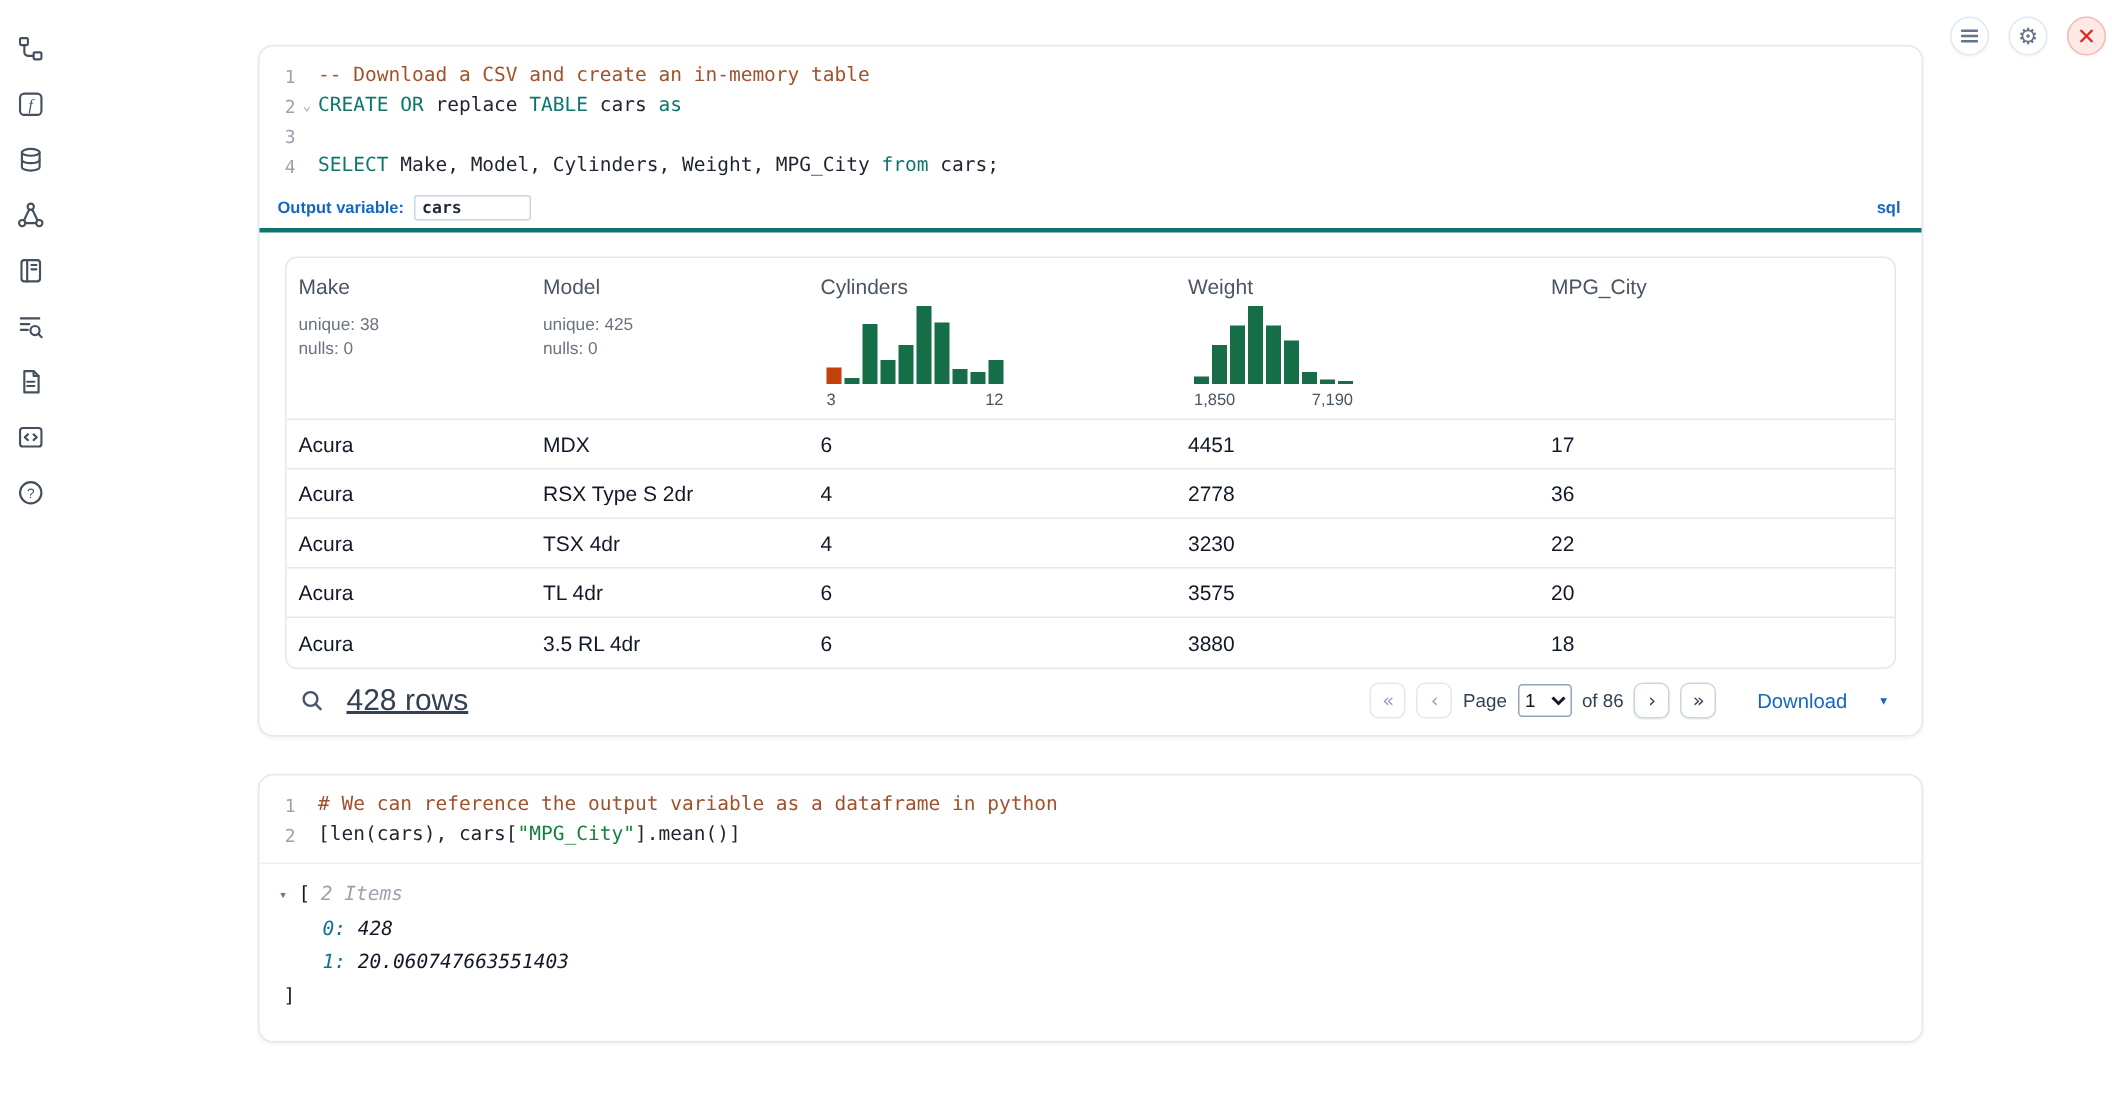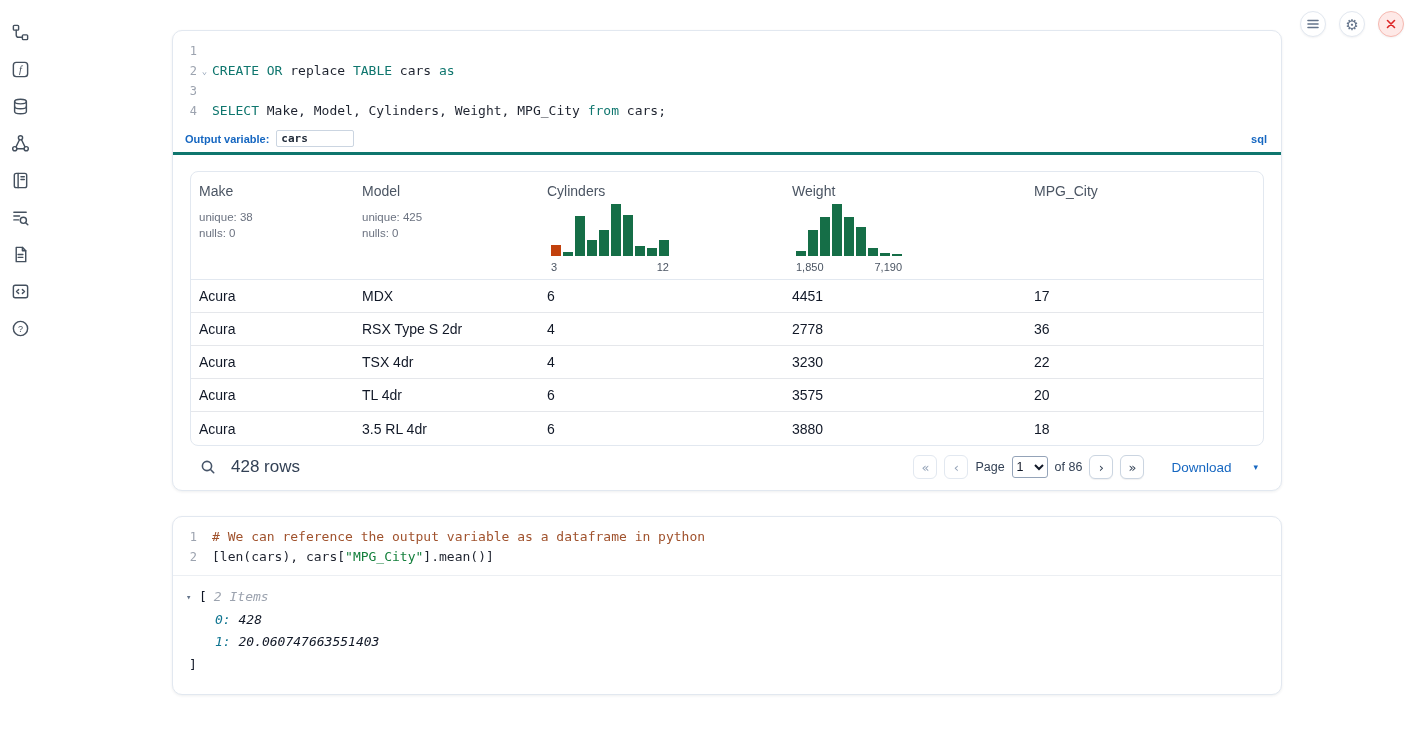--- a/index.html
+++ b/index.html
@@ -73,21 +73,21 @@
     height: 33px; align-items: center; border-bottom: 1px solid #e5e7eb;
     font-size: 14px; color: #111827; }
   .trow:last-child { border-bottom: none; }
   .tcell { padding: 0 8px; white-space: nowrap; overflow: hidden; }
 
   
   .tfooter { display: flex; align-items: center; height: 42px; padding: 0 6px 0 8px; }
   .search-btn { width: 20px; height: 20px; display: flex; align-items: center;
     justify-content: center; cursor: pointer; }
   .search-btn svg { stroke: #475569; fill: none; stroke-width: 1.6; stroke-linecap: round; }
-  .row-count { margin-left: 13px; font-size: 17px; color: #334155; }
+  .row-count { margin-left: 13px; font-size: 20px; color: #334155; text-decoration: underline; }
   .pager { margin-left: auto; display: flex; align-items: center; gap: 7px; }
   .pg-btn { width: 24px; height: 24px; border-radius: 6px; border: 1px solid #cbd5e1;
     background: #fff; display: flex; align-items: center; justify-content: center;
     font-size: 13px; color: #334155; cursor: pointer; box-shadow: 0 1px 1px rgba(15,23,42,.06);
     font-family: "DejaVu Sans", sans-serif; line-height: 1; }
   .pg-btn.muted { border-color: #e2e8f0; color: #94a3b8; box-shadow: none; }
   .page-label, .of-label { font-size: 12.5px; color: #334155; }
   .page-select { height: 22px; min-width: 36px; border: 1px solid #94a3b8;
     border-radius: 3px; font-size: 12.5px; color: #111827; background: #fff; }
   .download { margin-left: 20px; display: flex; align-items: center; gap: 22px;
@@ -186,20 +186,21 @@
   </div>
 </div>
 
 <div class="main">
 
   <div class="cell cell-1">
     <div class="code-area" id="sql-code">
         <div class="code-line">
           <span class="gutter">1</span>
           <span class="fold"></span>
+          <span class="code-text"><span class="tok-com">-- Download a CSV and create an in-memory table</span></span>
         </div>
         <div class="code-line">
           <span class="gutter">2</span>
           <span class="fold">⌄</span>
           <span class="code-text"><span class="tok-kw">CREATE</span><span class="tok-plain"> </span><span class="tok-kw">OR</span><span class="tok-plain"> replace </span><span class="tok-kw">TABLE</span><span class="tok-plain"> cars </span><span class="tok-kw">as</span></span>
         </div>
         <div class="code-line">
           <span class="gutter">3</span>
           <span class="fold"></span>
         </div>

